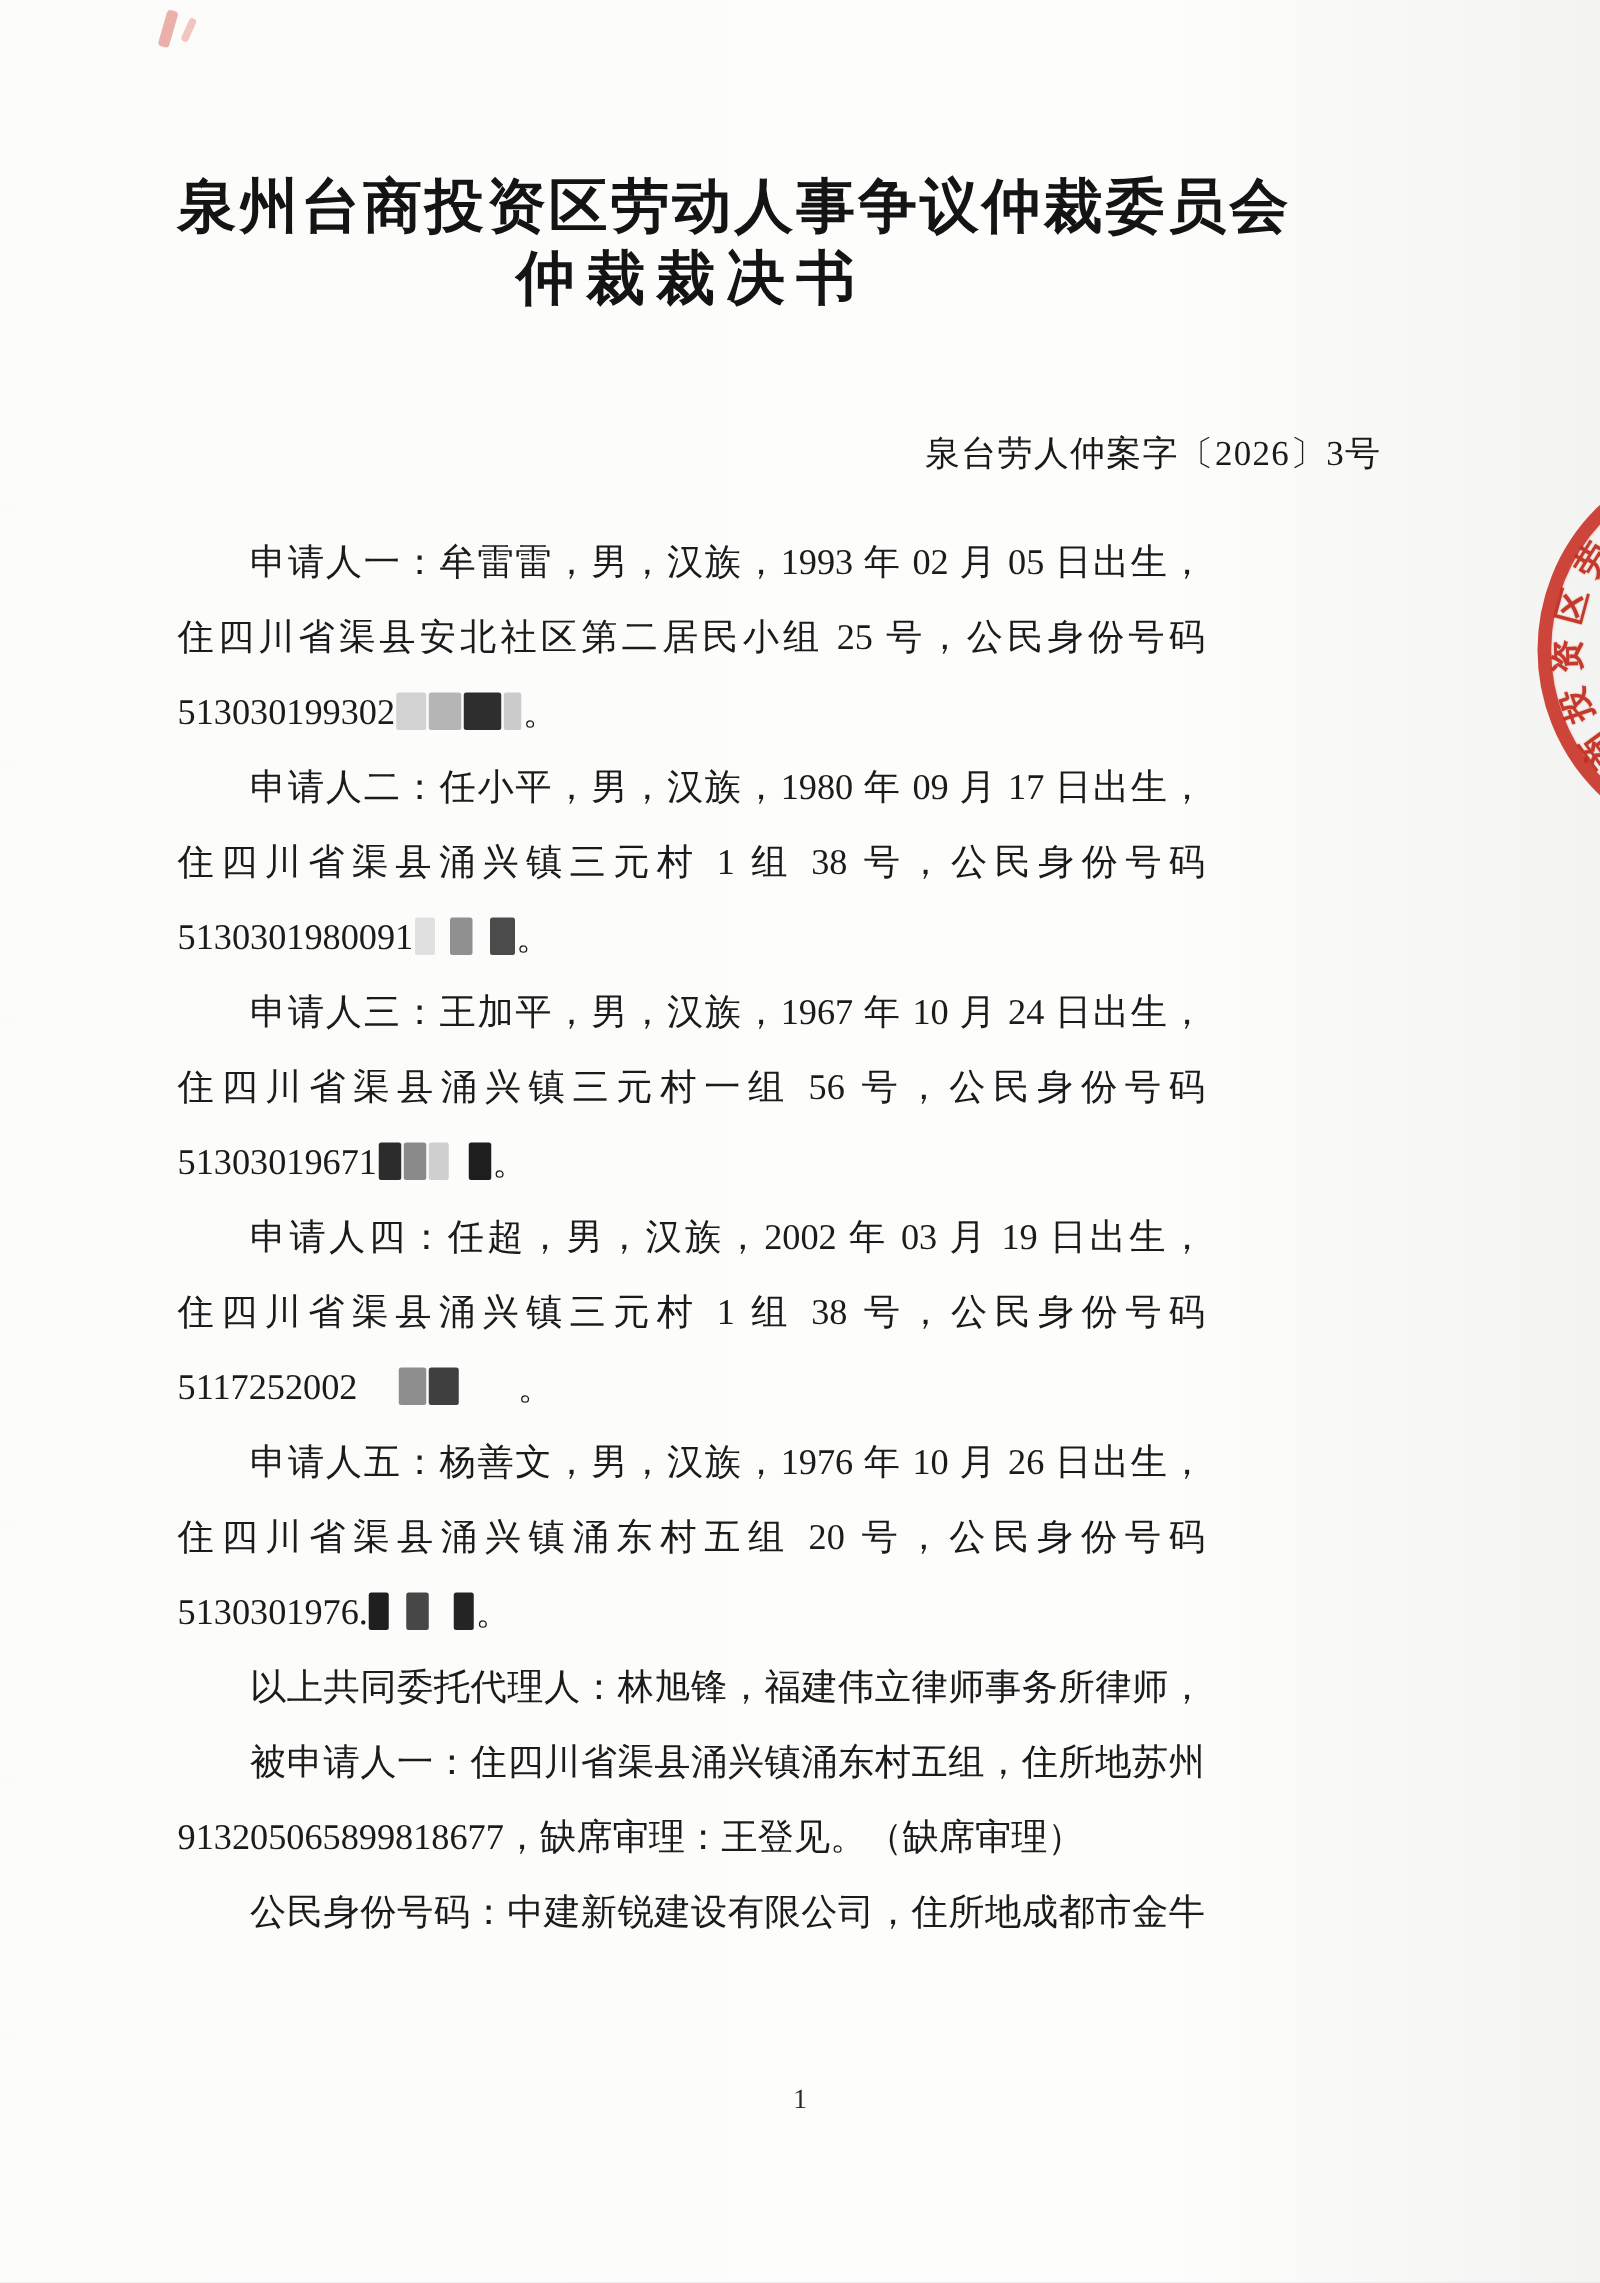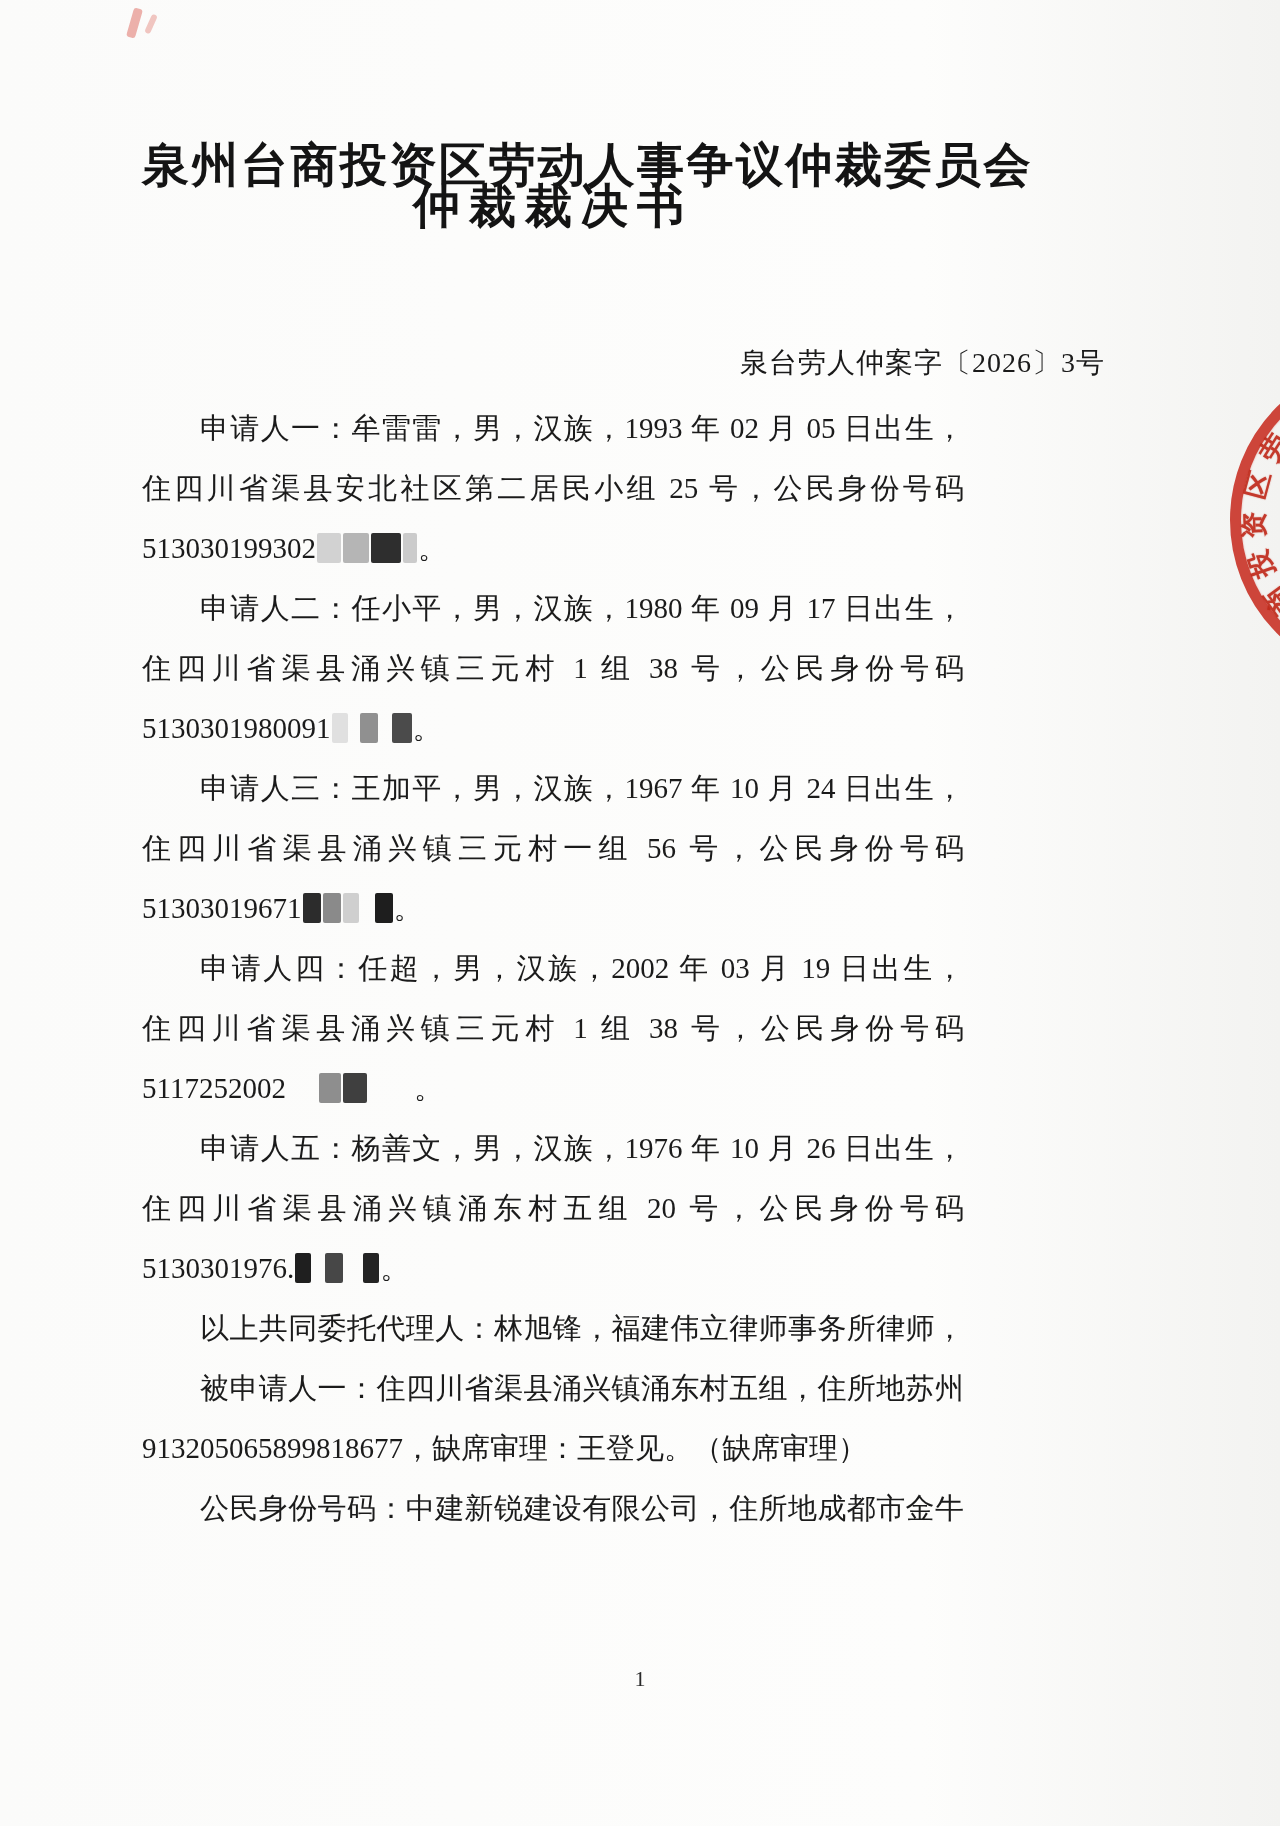--- a/index.html
+++ b/index.html
@@ -11,33 +11,33 @@
     color:#1c1c1c;
   }
   .committee-title{
     position:absolute;left:142px;top:134px;width:822px;
     text-align:center;
     font-family:"Liberation Sans","DejaVu Sans",sans-serif;
     font-weight:700;font-size:47px;letter-spacing:2.5px;color:#141414;
     white-space:nowrap;
   }
   .doc-title{
-    position:absolute;left:142px;top:175px;width:822px;
+    position:absolute;left:142px;top:191px;width:822px;
     text-align:center;
     font-family:"Liberation Sans","DejaVu Sans",sans-serif;
     font-weight:700;font-size:47px;letter-spacing:9px;color:#141414;
     white-space:nowrap;
   }
   .case-number{
     position:absolute;top:344px;right:175px;
     font-size:28px;letter-spacing:1px;color:#1a1a1a;
     white-space:nowrap;
   }
   .doc-body{
-    position:absolute;left:142px;top:398px;width:822px;
+    position:absolute;left:142px;top:420px;width:822px;
     font-size:29px;line-height:60px;color:#1b1b1b;
   }
   .line{height:60px;overflow:visible;}
   .line.indent{text-indent:58px;}
   .line.fill{text-align:justify;text-align-last:justify;}
   .redact{
     display:inline-block;height:30px;vertical-align:-5px;
     margin:0 1px;border-radius:2px;
   }
   .page-number{

